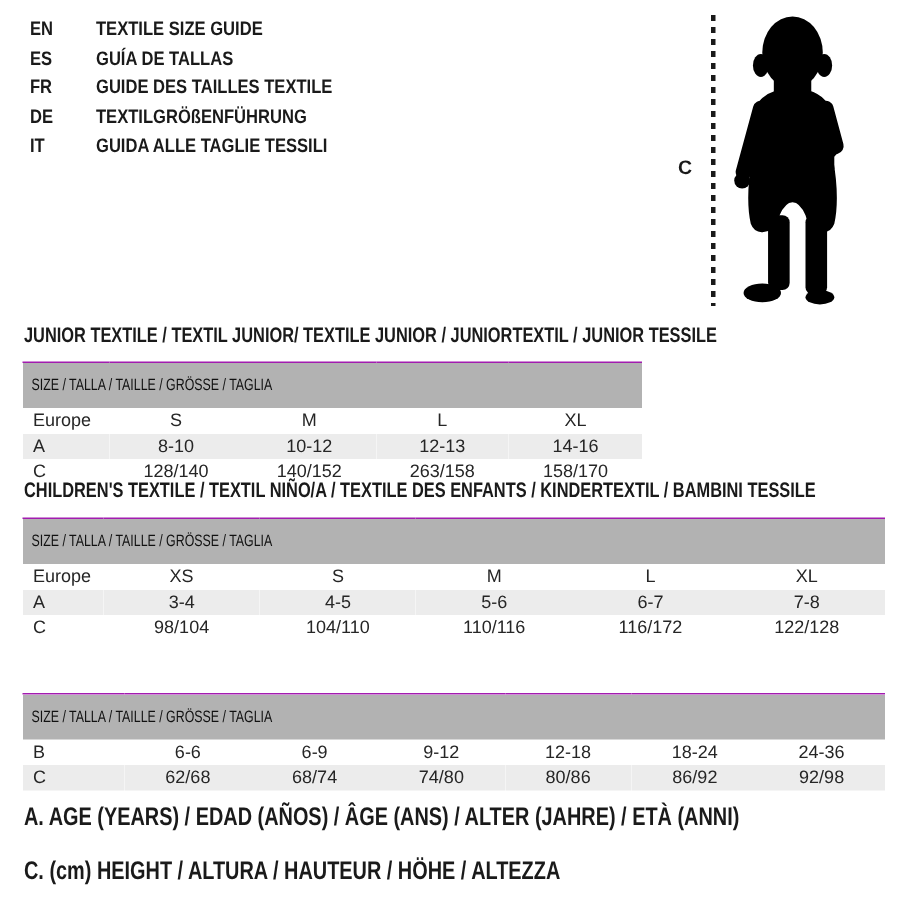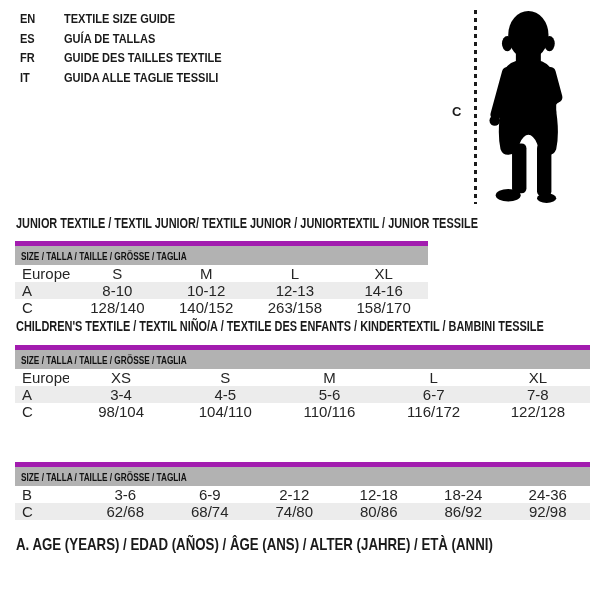--- a/index.html
+++ b/index.html
@@ -21,23 +21,23 @@
   #height-line{position:absolute;left:474px;top:10px;width:3px;height:194px;
     background:repeating-linear-gradient(to bottom,#1a1a1a 0 4px,transparent 4px 8px);}
   #height-label{position:absolute;left:452px;top:104px;font-weight:bold;font-size:13px;}
   #figure-svg{position:absolute;left:489px;top:6px;}
 
   
   .tbl-title{position:absolute;left:16px;font-weight:bold;font-size:14px;line-height:17px;white-space:nowrap;}
 
   
   table{border-collapse:collapse;table-layout:fixed;position:absolute;left:15px;}
-  td{padding:0;font-size:15px;color:#262626;height:14px;line-height:17px;overflow:hidden;}
-  tr.band td{background:#b2b2b2;height:19px;line-height:14px;font-weight:bold;font-size:11px;color:#111;
-    border-top:5px solid #a21caf;padding-left:6px;}
+  td{padding:0;font-size:12px;color:#262626;height:14px;line-height:17px;overflow:hidden;}
+  tr.band td{background:#b2b2b2;height:30px;line-height:14px;font-weight:normal;font-size:11px;color:#111;
+    border-top:1px solid #a21caf;padding-left:6px;}
   tr.alt td{background:#ececec;}
   td.lbl{text-align:left;padding-left:7px;}
   td.val{text-align:center;}
 
   
   .legend-line{position:absolute;left:16px;font-weight:bold;font-size:17px;line-height:18px;white-space:nowrap;}
 </style>
 </head>
 <body>
 
@@ -48,20 +48,24 @@
       <span class="lang-code"><span class="cond-lang">EN</span></span>
       <span class="cond-lang">TEXTILE SIZE GUIDE</span>
     </div>
     <div class="lang-row">
       <span class="lang-code"><span class="cond-lang">ES</span></span>
       <span class="cond-lang">GUÍA DE TALLAS</span>
     </div>
     <div class="lang-row">
       <span class="lang-code"><span class="cond-lang">FR</span></span>
       <span class="cond-lang">GUIDE DES TAILLES TEXTILE</span>
+    </div>
+    <div class="lang-row">
+      <span class="lang-code"><span class="cond-lang">DE</span></span>
+      <span class="cond-lang">TEXTILGRÖßENFÜHRUNG</span>
     </div>
     <div class="lang-row">
       <span class="lang-code"><span class="cond-lang">IT</span></span>
       <span class="cond-lang">GUIDA ALLE TAGLIE TESSILI</span>
     </div>
   </div>
 
   <div id="height-line"></div>
   <div id="height-label">C</div>
 
@@ -175,36 +179,39 @@
         <col>
         <col>
         <col>
       </colgroup>
     <tbody>
         <tr class="band">
       <td colspan="7"><span class="cond-band">SIZE / TALLA / TAILLE / GRÖSSE / TAGLIA</span></td>
     </tr>
     <tr>
       <td class="lbl">B</td>
-      <td class="val">3-6</td>
+      <td class="val">6-6</td>
       <td class="val">6-9</td>
-      <td class="val">2-12</td>
+      <td class="val">9-12</td>
       <td class="val">12-18</td>
       <td class="val">18-24</td>
       <td class="val">24-36</td>
     </tr>
     <tr class="alt">
       <td class="lbl">C</td>
       <td class="val">62/68</td>
       <td class="val">68/74</td>
       <td class="val">74/80</td>
       <td class="val">80/86</td>
       <td class="val">86/92</td>
       <td class="val">92/98</td>
     </tr>
   </tbody>
     </table>
 
   <div class="legend-line" style="top:536px">
     <span class="cond">A. AGE (YEARS) / EDAD (AÑOS) / ÂGE (ANS) / ALTER (JAHRE) / ETÀ (ANNI)</span>
   </div>
+  <div class="legend-line" style="top:572px">
+    <span class="cond">C. (cm) HEIGHT / ALTURA / HAUTEUR / HÖHE / ALTEZZA</span>
+  </div>
 
 </div>
 
 </body></html>

